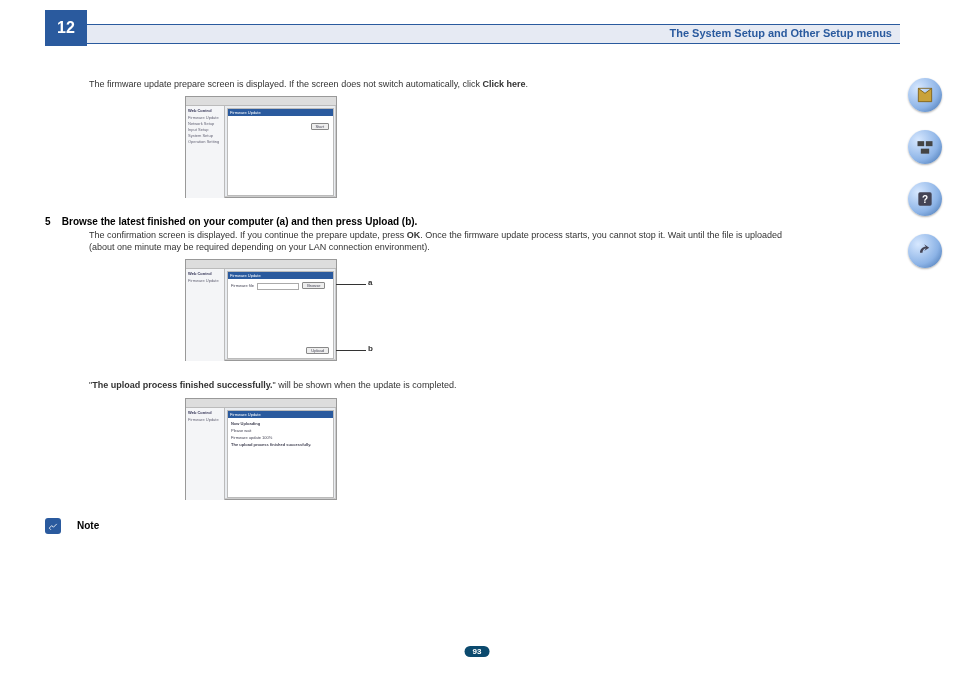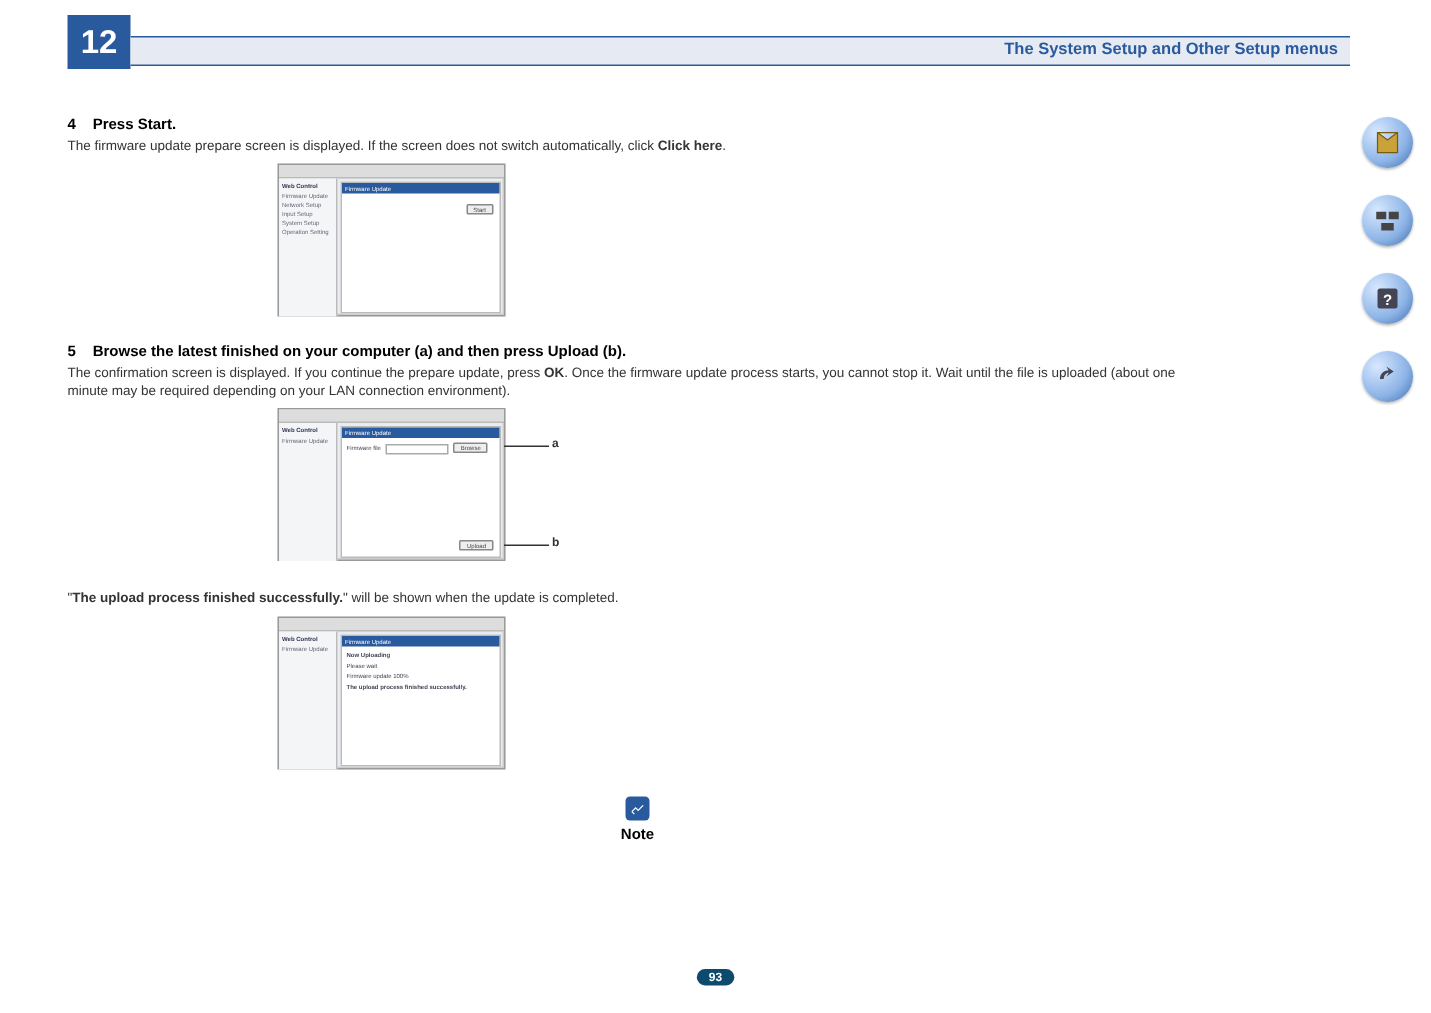--- a/index.html
+++ b/index.html
@@ -21,21 +21,21 @@
     margin-top: 18px;
     width: 855px;
   }
   .chapter-box {
     position: absolute;
     left: 0; top: -8px;
     width: 42px;
     height: 36px;
     background: #2a5a9e;
     color: #fff;
-    font-size: 22px;
+    font-size: 16px;
     font-weight: bold;
     display: flex;
     align-items: center;
     justify-content: center;
   }
   .header-line {
     position: absolute;
     left: 42px; right: 0; top: 6px;
     height: 18px;
     border-top: 1px solid #2a5a9e;
@@ -62,20 +62,21 @@
     font-weight: bold;
     color: #000;
     margin-bottom: 2px;
   }
   .step-num { display:inline-block; width:14px; }
   .body-text {
     font-size: 9px;
     color: #333;
     line-height: 1.35;
     margin-bottom: 4px;
+    margin-left: 44px;
   }
   .body-text .bold { font-weight: bold; }
   .figure {
     margin: 6px 0 18px 140px;
     border: 1px solid #999;
     background: #e9ecf0;
     width: 150px;
     box-shadow: 0 0 0 1px #ccc inset;
     position: relative;
   }
@@ -106,21 +107,21 @@
   }
   .fig-btn{
     display:inline-block; border:1px solid #888; background:#eee; font-size:4px;
     padding:0 4px; border-radius:1px; position:absolute;
   }
   .fig-row{margin:2px 0;}
   .annot-line{
     position:absolute; height:1px; background:#333;
   }
   .note-row {
-    display:flex; align-items:center; gap:4px; margin-top:6px;flex-direction:column;
+    display:flex; align-items:center; gap:16px; margin-top:6px;
   }
   .note-icon {
     width:16px; height:16px; background:#2a5a9e; border-radius:3px;
     display:flex; align-items:center; justify-content:center;
   }
   .note-icon svg{width:10px;height:10px;}
   .note-label{ font-size:10px; font-weight:bold; color:#000;}
   .page-badge{
     position:absolute; left:50%; transform:translateX(-50%);
     bottom:18px; background:#0c4a6e; color:#fff; font-size:8px;
@@ -142,24 +143,20 @@
 <body>
 
 <div class="header-bar">
   <div class="chapter-box">12</div>
   <div class="header-line"></div>
   <div class="header-title">The System Setup and Other Setup menus</div>
 </div>
 
 <div class="content">
 
-  <div class="step-head">
-    <span class="step-num">4</span>
-    <span>Press Start.</span>
-  </div>
   <div class="body-text">
     <span>The firmware update prepare screen is displayed. If the screen does not switch automatically, click </span><span class="bold">Click here</span><span>.</span>
   </div>
 
   <div class="figure" style="height:100px;">
     <div class="fig-titlebar"></div>
     <div class="fig-body">
       <div class="fig-sidebar">
         <div class="fig-sidebar-title">Web Control</div>
         <div class="fig-sidebar-item">Firmware Update</div>

